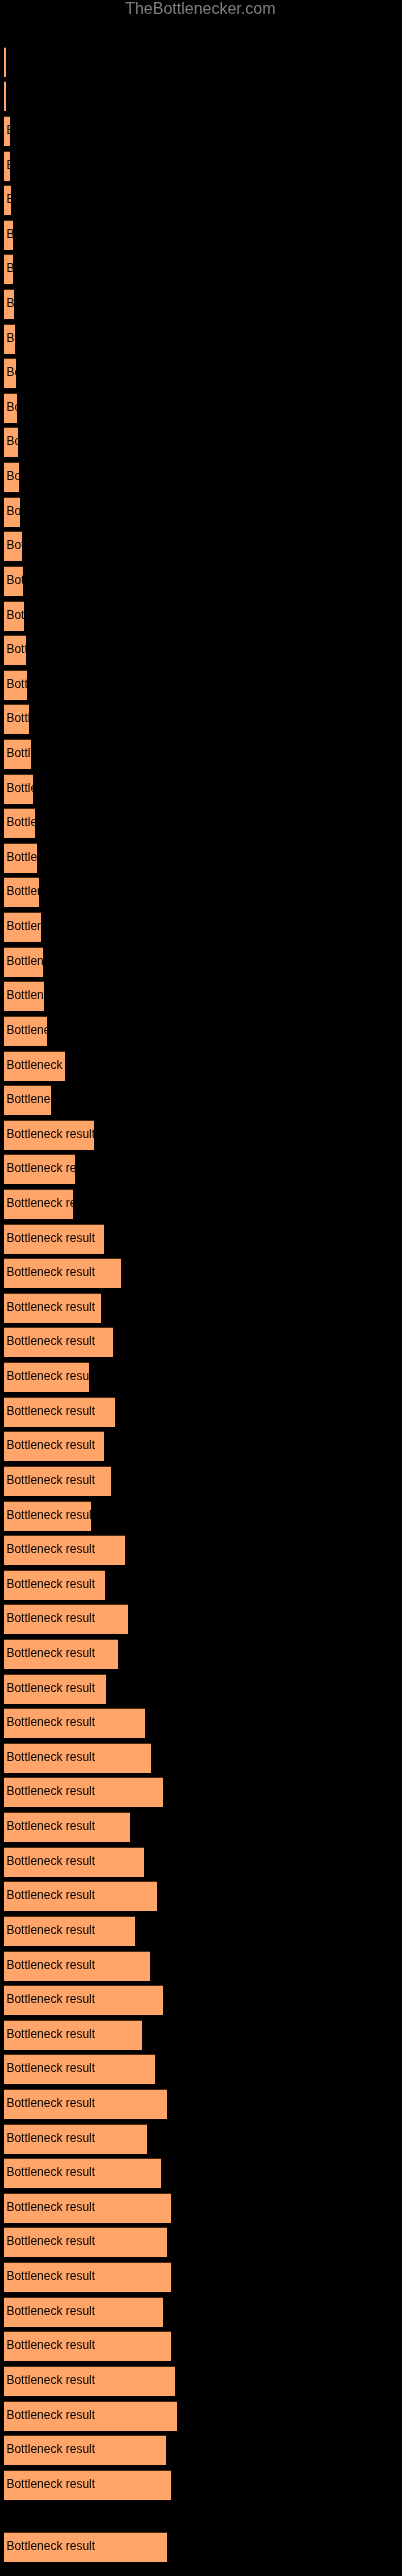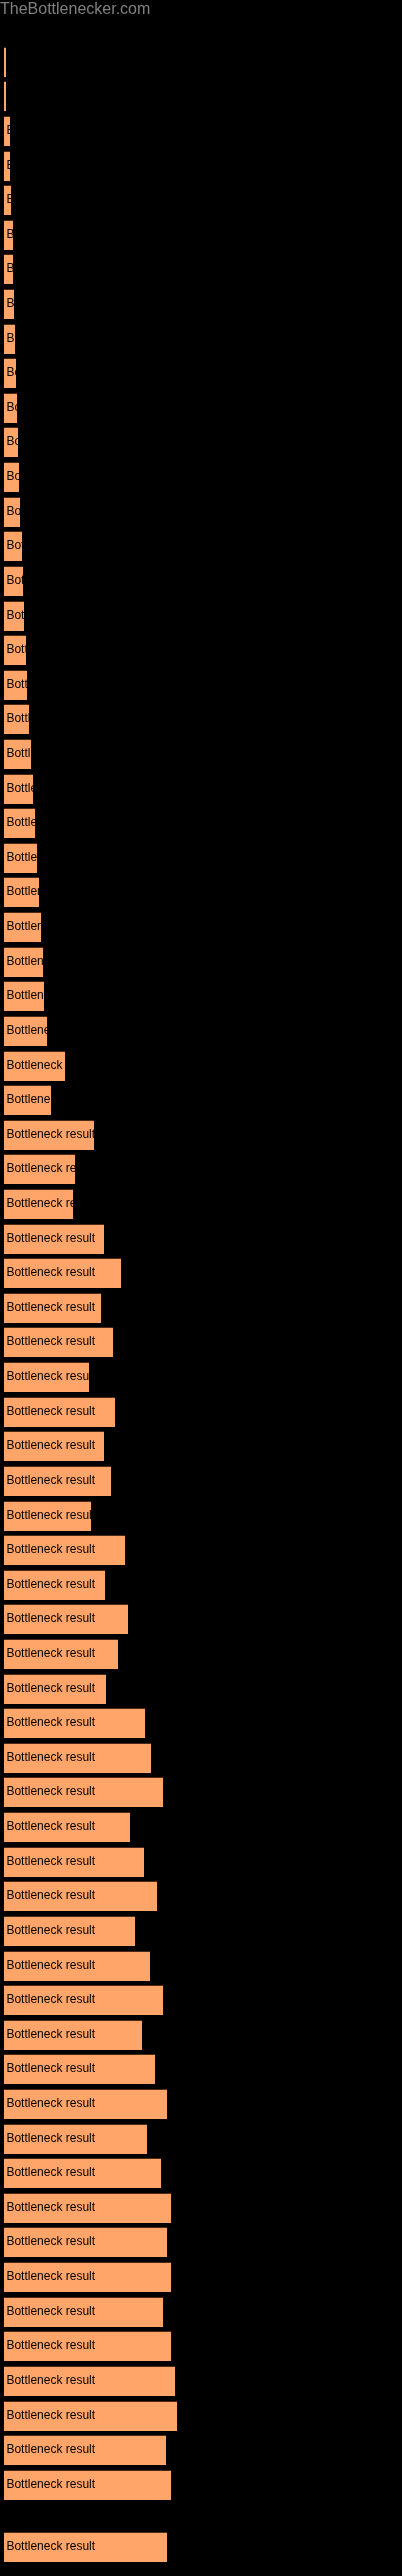--- a/index.html
+++ b/index.html
@@ -16,21 +16,21 @@
     width: 403px;
     height: 2576px;
     background: #000000;
   }
   #site-header {
     position: absolute;
     top: 0px;
     left: 0px;
     width: 403px;
     height: 19.3px;
-    text-align: left;
+    text-align: center;
     padding-right: 2.4px;
   }
   #site-title {
     display: inline-block;
     font-size: 16px;
     line-height: 17.7px;
     color: #808080;
     font-family: "Liberation Sans", sans-serif;
     letter-spacing: 0px;
     white-space: nowrap;

